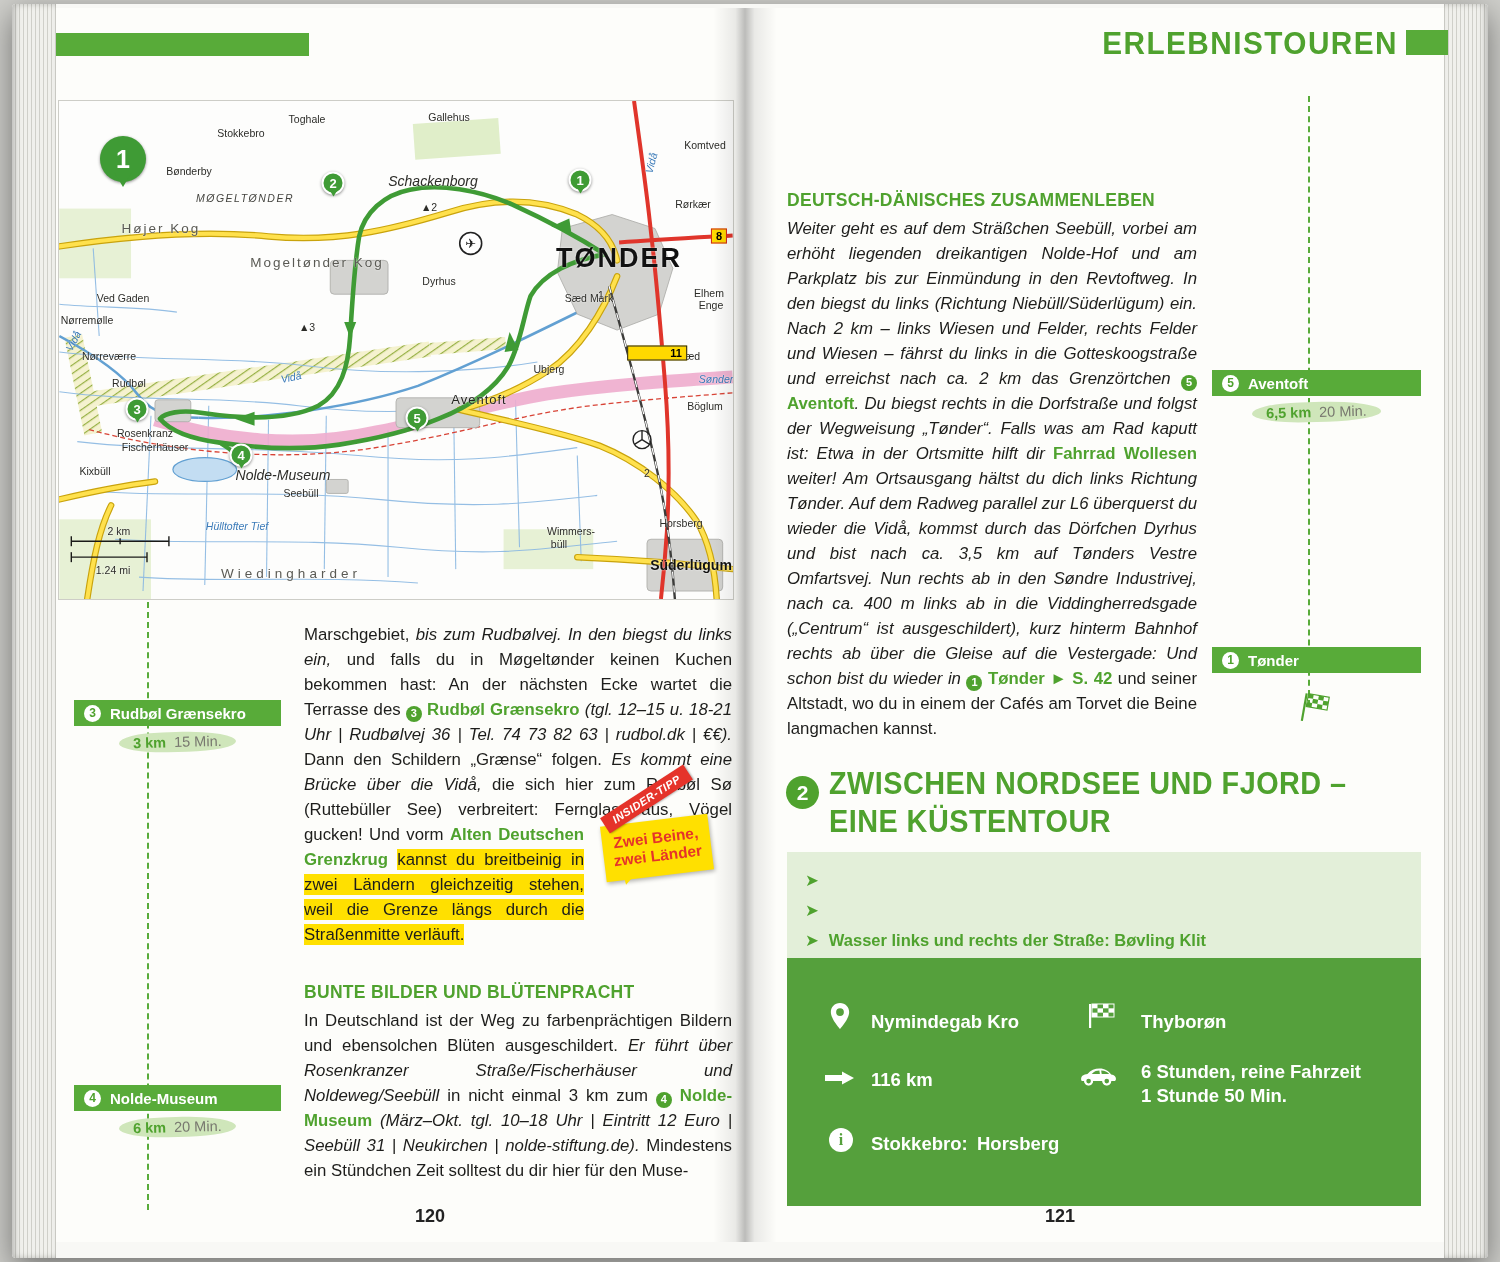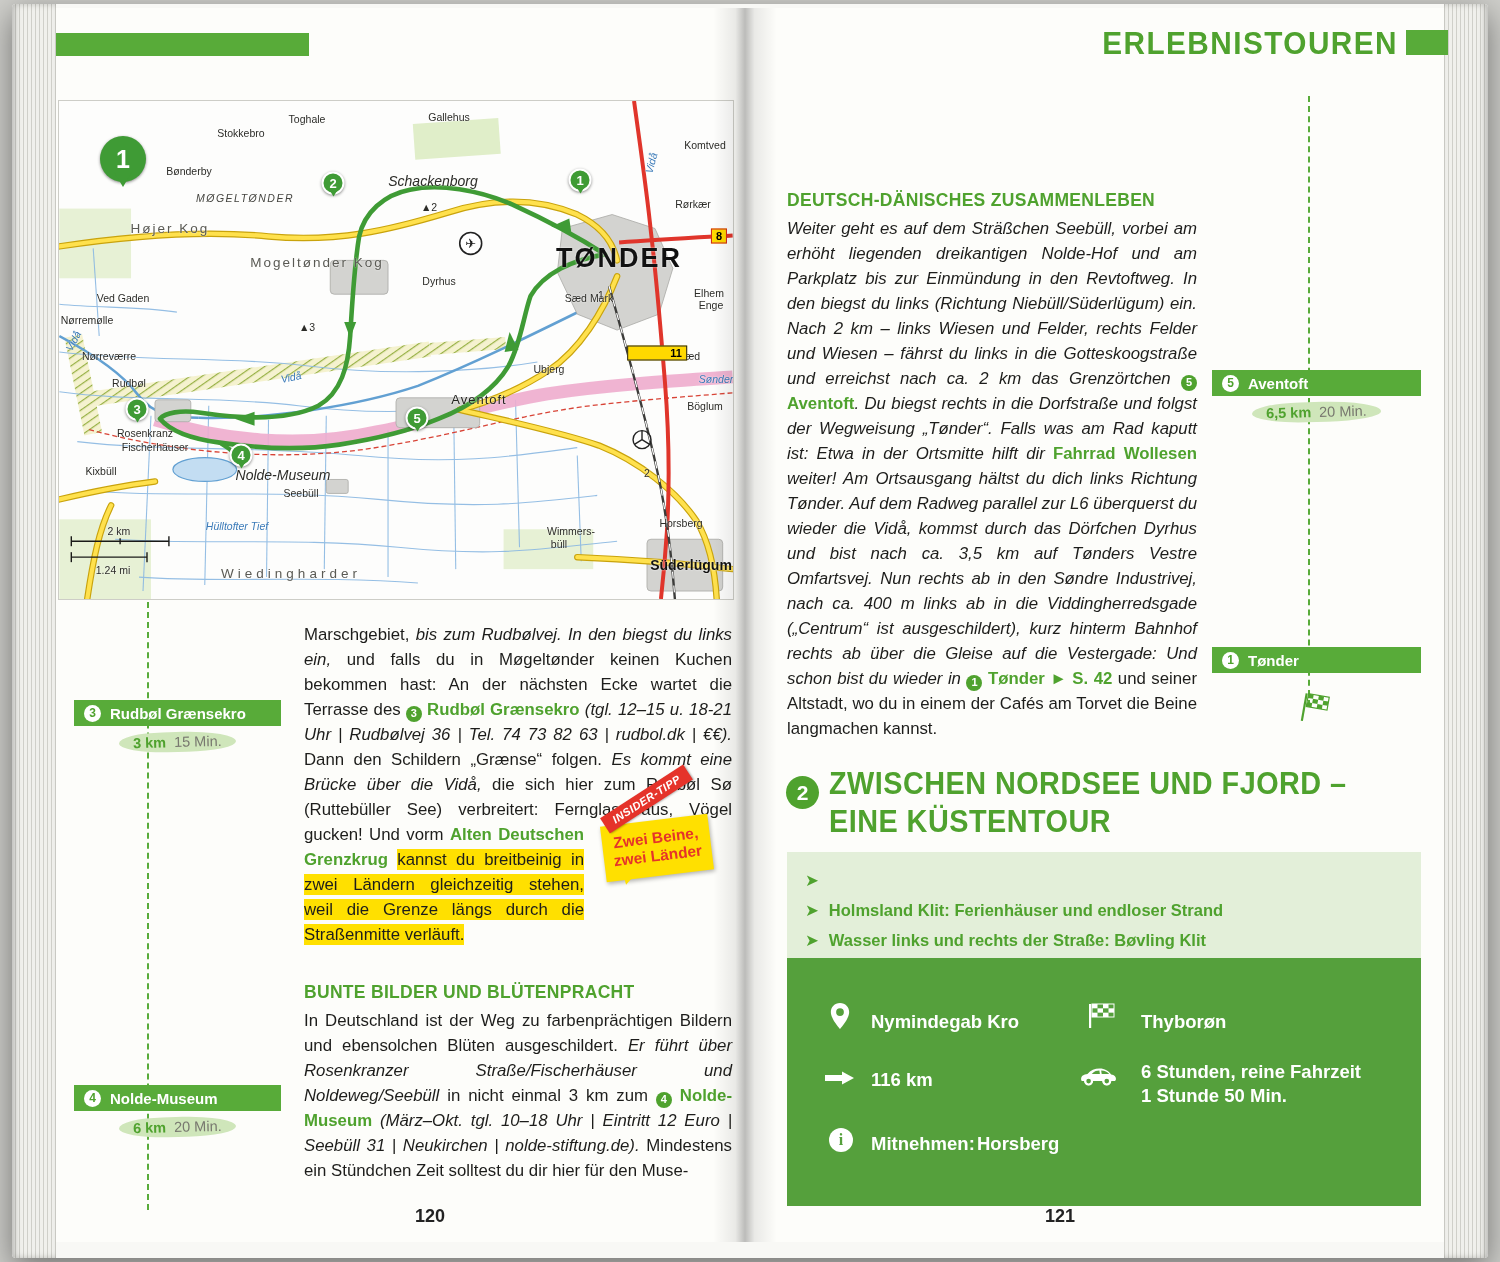--- a/index.html
+++ b/index.html
@@ -234,21 +234,21 @@
     <div class="map-layer">
 
     <div class="mlabel sm" style="left: 248px; top: 18px;">Toghale</div>
         <div class="mlabel sm" style="left: 182px; top: 32px;">Stokkebro</div>
         <div class="mlabel sm" style="left: 390px; top: 16px;">Gallehus</div>
         <div class="mlabel sm" style="left: 646px; top: 44px;">Komtved</div>
         <div class="mlabel sm" style="left: 130px; top: 70px;">Bønderby</div>
         <div class="mlabel sm it caps" style="left: 186px; top: 97px;">MØGELTØNDER</div>
         <div class="mlabel md it" style="left: 374px; top: 80px;">Schackenborg</div>
         <div class="mlabel sm" style="left: 634px; top: 103px;">Rørkær</div>
-        <div class="mlabel lg" style="left: 108px; top: 127px; padding-left: 6px;">Højer Kog</div>
+        <div class="mlabel lg" style="left: 99px; top: 127px; padding-left: 6px;">Højer Kog</div>
         <div class="mlabel lg" style="left: 258px; top: 161px;">Mogeltønder Kog</div>
         <div class="mlabel sm" style="left: 380px; top: 180px;">Dyrhus</div>
         <div class="mlabel city" style="left: 560px; top: 157px;">TØNDER</div>
         <div class="mlabel sm" style="left: 64px; top: 197px;">Ved Gaden</div>
         <div class="mlabel sm" style="left: 28px; top: 219px;">Nørremølle</div>
         <div class="mlabel sm" style="left: 530px; top: 197px;">Sæd Mark</div>
         <div class="mlabel sm" style="left: 650px; top: 192px;">Elhem</div>
         <div class="mlabel sm" style="left: 652px; top: 204px;">Enge</div>
         <div class="mlabel blue rotv" style="left: 592px; top: 62px;">Vidå</div>
         <div class="mlabel blue rotv2" style="left: 14px; top: 240px;">Vidå</div>
@@ -258,21 +258,21 @@
         <div class="mlabel sm" style="left: 542px; top: 194px;">1</div>
         <div class="mlabel sm" style="left: 70px; top: 282px;">Rudbøl</div>
         <div class="mlabel blue rot" style="left: 232px; top: 276px;">Vidå</div>
         <div class="mlabel sm" style="left: 490px; top: 268px;">Ubjerg</div>
         <div class="mlabel sm" style="left: 630px; top: 255px;">Sæd</div>
         <div class="mlabel blue" style="left: 660px; top: 278px;">Sønderå</div>
         <div class="mlabel lg2" style="left: 420px; top: 298px;">Aventoft</div>
         <div class="mlabel sm" style="left: 646px; top: 305px;">Böglum</div>
         <div class="mlabel sm" style="left: 86px; top: 332px;">Rosenkranz</div>
         <div class="mlabel sm" style="left: 96px; top: 346px;">Fischerhäuser</div>
-        <div class="mlabel sm" style="left: 42px; top: 370px;">Kixbüll</div>
+        <div class="mlabel sm" style="left: 36px; top: 370px;">Kixbüll</div>
         <div class="mlabel md it" style="left: 224px; top: 374px;">Nolde-Museum</div>
         <div class="mlabel sm" style="left: 242px; top: 392px;">Seebüll</div>
         <div class="mlabel sm" style="left: 588px; top: 372px;">2</div>
         <div class="mlabel blue" style="left: 178px; top: 425px;">Hülltofter Tief</div>
         <div class="mlabel sm" style="left: 512px; top: 430px;">Wimmers-</div>
         <div class="mlabel sm" style="left: 500px; top: 443px;">büll</div>
         <div class="mlabel sm" style="left: 622px; top: 422px;">Horsberg</div>
         <div class="mlabel lg sp" style="left: 232px; top: 472px;">Wiedingharder</div>
         <div class="mlabel town-b" style="left: 632px; top: 464px;">Süderlügum</div>
         <div class="mlabel sm" style="left: 60px; top: 430px;">2 km</div>
@@ -373,21 +373,20 @@
   <div class="abs sec-line" style="left:829px;top:804px">EINE KÜSTENTOUR</div>
 
   <div class="abs bullets" style="left:787px;top:852px;width:634px">
 
       <div class="bullet">
         <span class="bullet-arrow">➤</span>
       </div>
 
       <div class="bullet">
         <span class="bullet-arrow">➤</span>
-        <span>Holmsland Klit: Ferienhäuser und endloser Strand</span>
       </div>
 
       <div class="bullet">
         <span class="bullet-arrow">➤</span>
         <span>Wasser links und rechts der Straße: Bøvling Klit</span>
       </div>
     </div>
 
   <div class="abs infobox" style="left:787px;top:958px;width:634px;height:248px">
     <svg class="abs" style="left:42px;top:44px" width="22" height="28" viewBox="0 0 20 26">
@@ -415,20 +414,20 @@
     <svg class="abs" style="left:292px;top:106px" width="38" height="24" viewBox="0 0 36 22">
       <path d="M2 14 C2 10.5 4.5 9.5 8 9 C11 5.5 15 4 19.5 4 C24.5 4 28 6.5 30.5 9.5 C33.5 10 35 11.5 35 13.5 C35 14.9 34.4 15.8 33.2 15.8 H30.6 A4.3 4.3 0 0 1 22 15.8 H13.4 A4.3 4.3 0 0 1 4.8 15.8 H3.2 C2.4 15.8 2 15 2 14 Z" fill="#fff"></path>
       <path d="M12 9 C14.5 6.3 17 5.8 19.3 5.8 L19.8 9 Z" fill="#55a03c"></path>
       <path d="M21.5 9 L21 5.9 C24.5 6 26.8 7.3 28.6 9 Z" fill="#55a03c"></path>
       <circle cx="9.1" cy="15.8" r="3.1" fill="#55a03c" stroke="#fff" stroke-width="1.8"></circle>
       <circle cx="26.3" cy="15.8" r="3.1" fill="#55a03c" stroke="#fff" stroke-width="1.8"></circle>
     </svg>
     <div class="ib-label" style="left:354px;top:102px;width:222px">6 Stunden, reine Fahrzeit 1 Stunde 50 Min.</div>
 
     <div class="abs info-i" style="left:42px;top:170px">i</div>
-    <div class="ib-label" style="left:84px;top:174px">Mitnehmen:</div>
+    <div class="ib-label" style="left:84px;top:174px">Stokkebro:</div>
     <div class="ib-label" style="left:190px;top:174px">Horsberg</div>
   </div>
 
   <div class="abs pagenum" style="left:1000px;top:1206px;width:120px">121</div>
 
   <div class="spine"></div>
 </div>
 
 </body></html>

